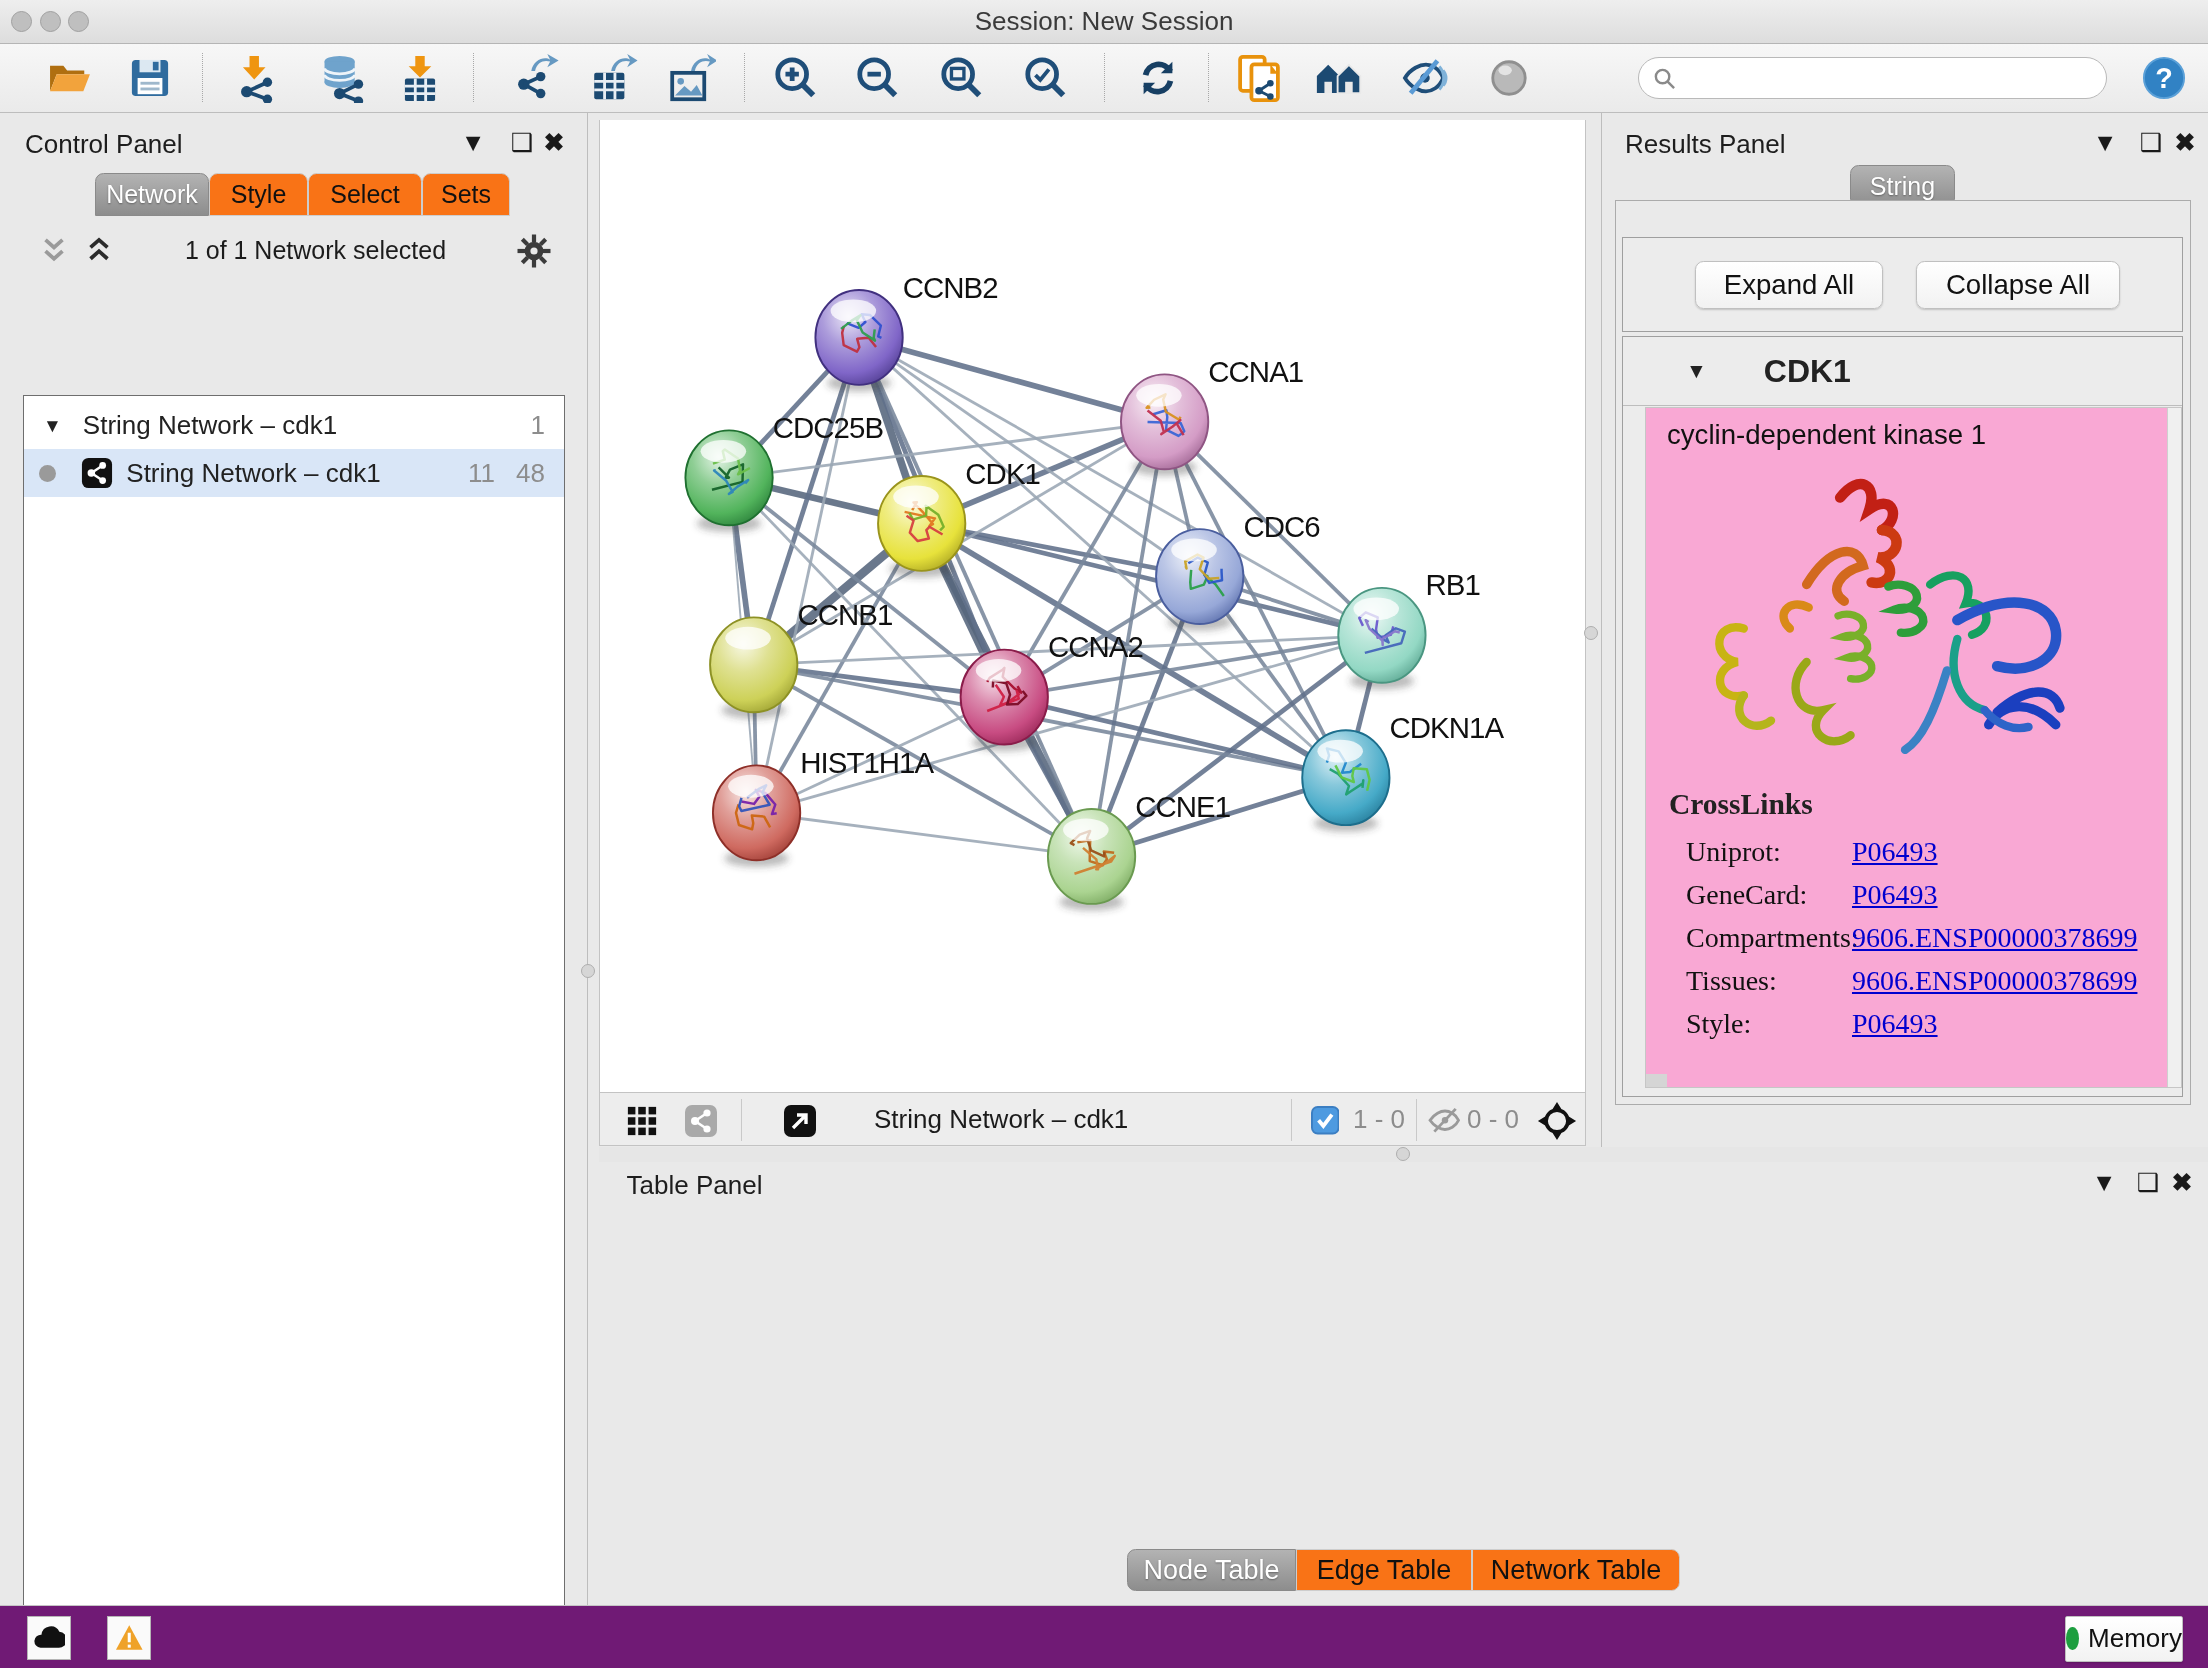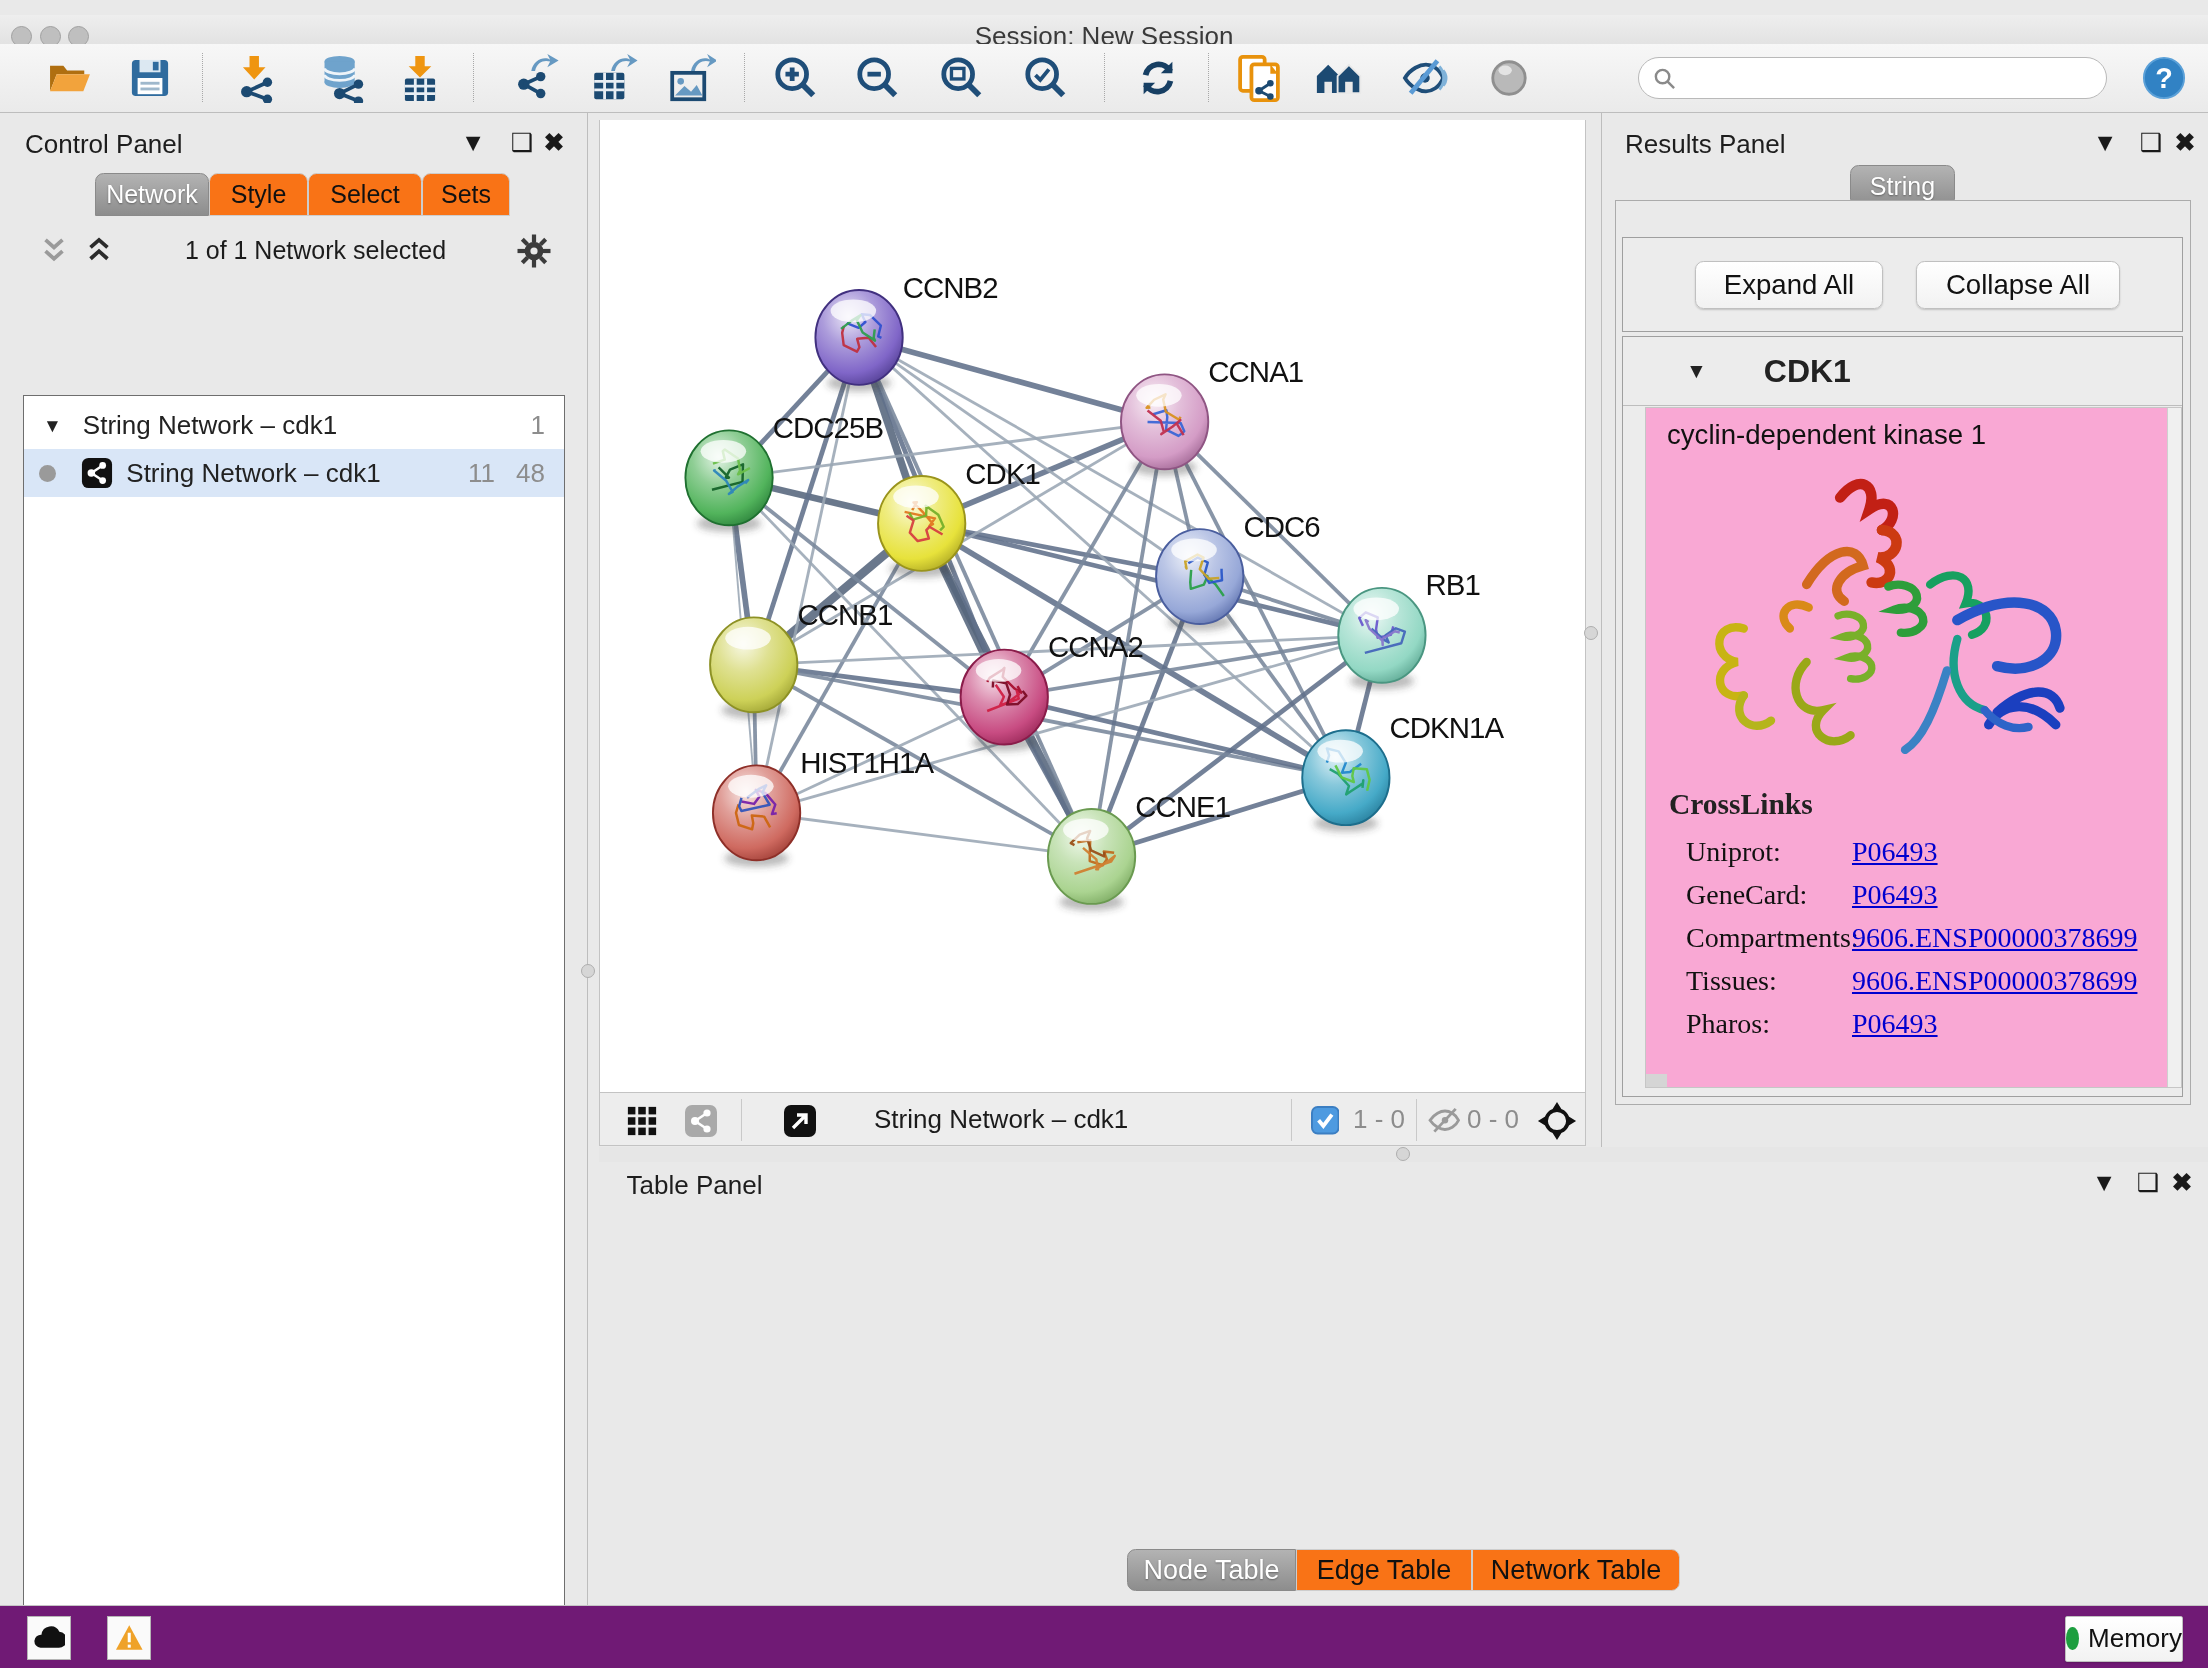--- a/index.html
+++ b/index.html
@@ -1,20 +1,20 @@
 <!DOCTYPE html>
 <html style="font-size:15px"><head>
 <meta charset="utf-8">
 <style>
   html,body{margin:0;padding:0;background:#555;}
   .window{position:relative;width:2208px;height:1668px;background:#e9e9e9;
           font-family:"Liberation Sans",sans-serif;overflow:hidden;color:#222;}
   
   .titlebar{position:absolute;left:0;top:0;width:2208px;height:43px;
-            background:linear-gradient(#eeeeee,#dddddd);border-bottom:1px solid #b5b5b5;margin-top:15px;}
+            background:linear-gradient(#eeeeee,#dddddd);border-bottom:1px solid #b5b5b5;}
   .light{position:absolute;top:10.5px;width:21px;height:21px;border-radius:50%;
          background:#bfbfbf;border:1px solid #a0a0a0;box-sizing:border-box;}
   .wtitle{position:absolute;left:0;right:0;top:0;height:43px;line-height:43px;
           text-align:center;font-size:26px;color:#3a3a3a;}
   
   .toolbar{position:absolute;left:0;top:44px;width:2208px;height:68px;
            background:linear-gradient(#f7f7f7,#eaeaea);border-bottom:1px solid #bdbdbd;}
   .tbtn{position:absolute;top:6.7px;width:55px;height:55px;display:flex;align-items:center;justify-content:center;}
   .vsep{position:absolute;top:8.6px;height:49px;width:0;border-left:1.9px dotted #a8a8a8;}
   .search{position:absolute;left:1638px;top:13.3px;width:469px;height:42px;background:#fff;
@@ -690,21 +690,21 @@
               </div>
               <div class="xrow">
                 <span class="xlabel">Compartments:</span>
                 <span class="xlink">9606.ENSP00000378699</span>
               </div>
               <div class="xrow">
                 <span class="xlabel">Tissues:</span>
                 <span class="xlink">9606.ENSP00000378699</span>
               </div>
               <div class="xrow">
-                <span class="xlabel">Pharos:</span>
+                <span class="xlabel">Style:</span>
                 <span class="xlink">P06493</span>
               </div>
             </div>
           <div style="position:absolute;right:0;top:0;width:13.3px;height:100%;background:#f0f0f0;border-left:1px solid #cfcfcf;"></div>
           <div style="position:absolute;left:0;bottom:0;width:21px;height:13.3px;background:#d5d5d5;"></div>
         </div>
       </div>
     </div>
   </div>
 

